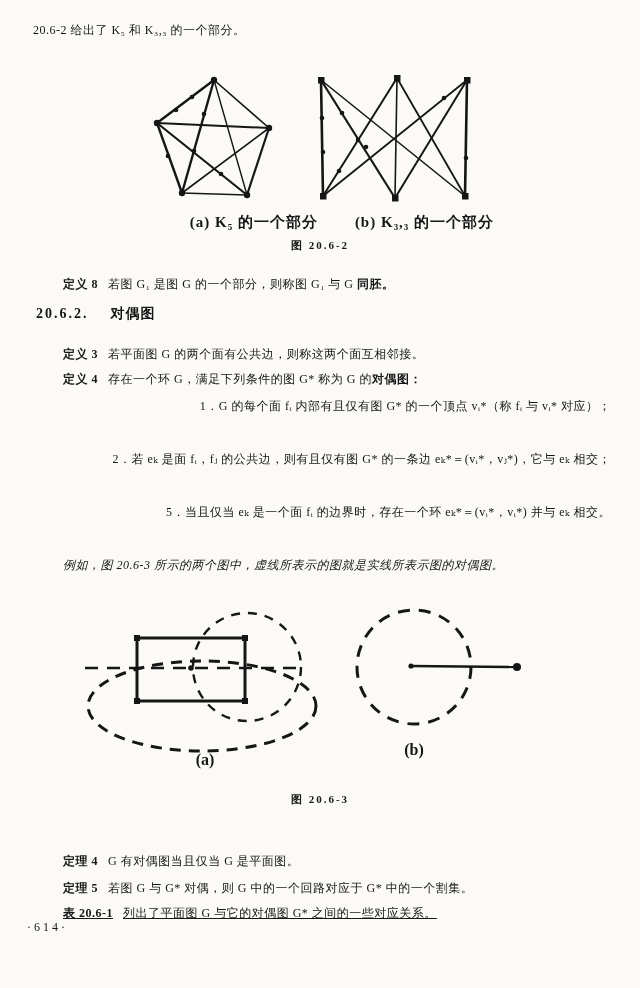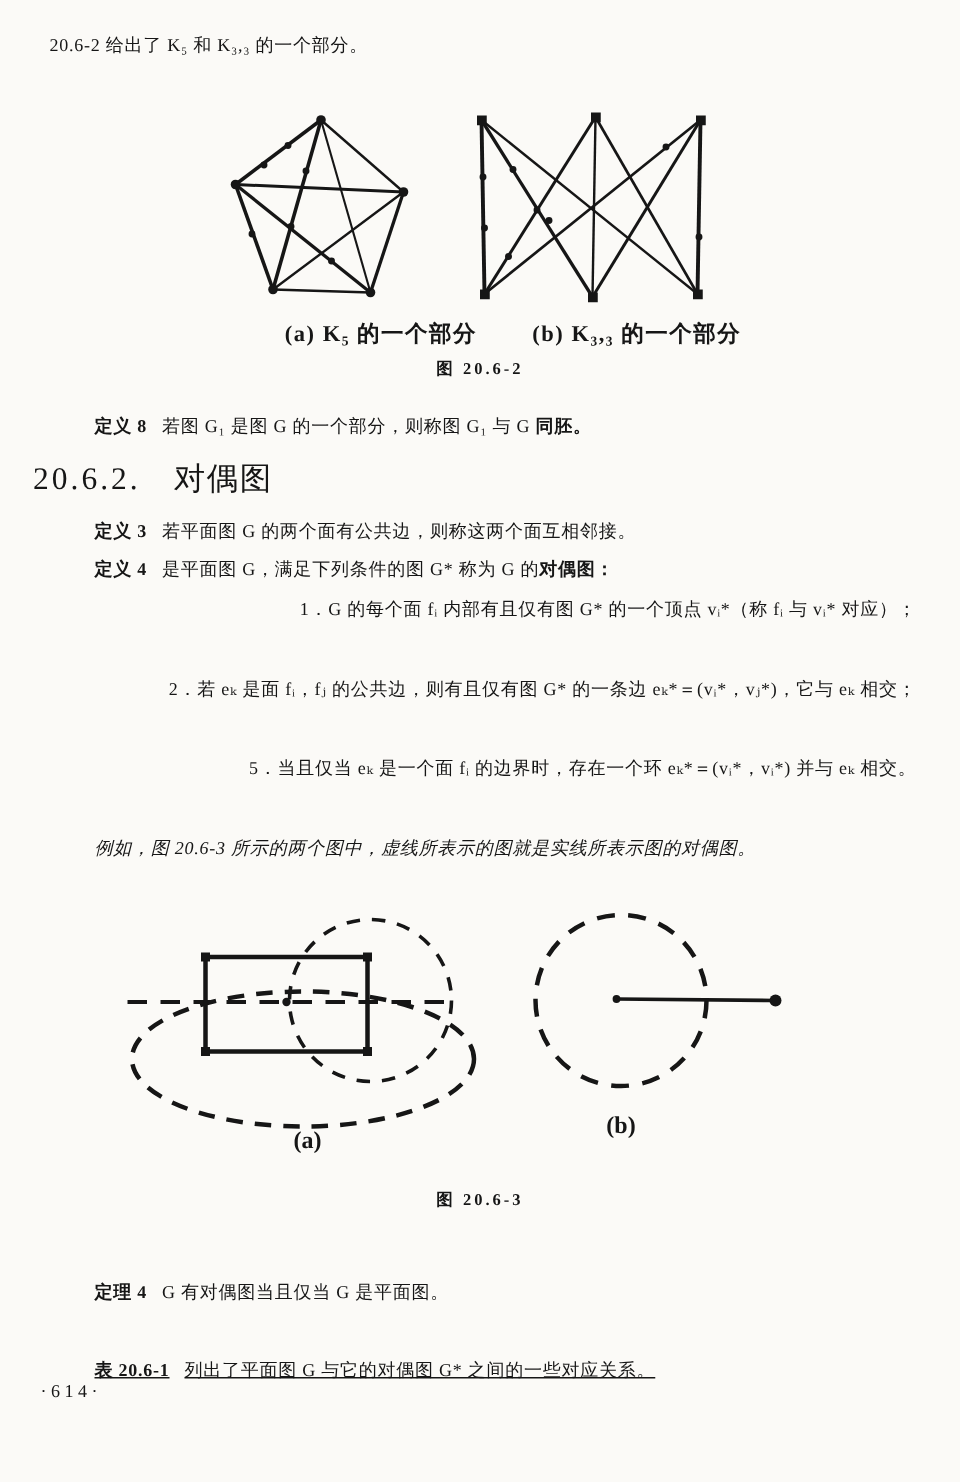--- a/index.html
+++ b/index.html
@@ -17,22 +17,22 @@
     left:33px;width:578px;
     font-size:12px;line-height:25px;
     margin:0;
     letter-spacing:0.5px;
   }
   .indent{text-indent:30px;}
   .indent3{text-indent:34px;text-align:right;}
   b.lbl{font-weight:bold;margin-right:10px;}
   b.emph{font-weight:bold;}
   .section-heading{
-    position:absolute;left:22px;top:305px;
-    font-size:21px;font-weight:normal;margin:0;
+    position:absolute;left:36px;top:305px;
+    font-size:14px;font-weight:bold;margin:0;
     letter-spacing:1px;
   }
   .section-heading .num{margin-right:22px;letter-spacing:2px;}
   .fig-row{
     position:absolute;left:148px;top:72px;
     display:flex;gap:36px;align-items:flex-start;
   }
   .fig-caption{
     position:absolute;
     font-size:15px;font-weight:bold;
@@ -134,21 +134,21 @@
 
   <h2 class="section-heading">
     <span class="num">20.6.2.</span><span>对偶图</span>
   </h2>
 
   <p class="tblock indent" style="top:342px;">
     <b class="lbl">定义 3</b><span>若平面图 G 的两个面有公共边，则称这两个面互相邻接。</span>
   </p>
 
   <p class="tblock indent" style="top:367px;">
-    <b class="lbl">定义 4</b><span>是平面图 G，满足下列条件的图 G* 称为 G 的</span><b class="emph">对偶图：</b>
+    <b class="lbl">定义 4</b><span>存在一个环 G，满足下列条件的图 G* 称为 G 的</span><b class="emph">对偶图：</b>
   </p>
 
   <p class="tblock indent3" style="top:394px;">1．G 的每个面 fᵢ 内部有且仅有图 G* 的一个顶点 vᵢ*（称 fᵢ 与 vᵢ* 对应）；</p>
   <p class="tblock indent3" style="top:447px;">2．若 eₖ 是面 fᵢ，fⱼ 的公共边，则有且仅有图 G* 的一条边 eₖ*＝(vᵢ*，vⱼ*)，它与 eₖ 相交；</p>
   <p class="tblock indent3" style="top:500px;">5．当且仅当 eₖ 是一个面 fᵢ 的边界时，存在一个环 eₖ*＝(vᵢ*，vᵢ*) 并与 eₖ 相交。</p>
 
   <p class="tblock indent" style="top:553px;font-style:italic;">例如，图 20.6-3 所示的两个图中，虚线所表示的图就是实线所表示图的对偶图。</p>
 
   <svg width="560" height="175" viewBox="0 0 560 175" style="position:absolute;left:40px;top:602px;">
 
@@ -172,20 +172,23 @@
     <text x="374" y="153" font-size="16" font-weight="bold" text-anchor="middle" fill="#161616">(b)</text>
   </svg>
 
   <div class="fig-title fig-title-3">图  20.6-3</div>
 
 
   <p class="tblock indent" style="top:849px;">
     <b class="lbl">定理 4</b><span>G 有对偶图当且仅当 G 是平面图。</span>
   </p>
 
+  <p class="tblock indent" style="top:876px;">
+    <b class="lbl">定理 5</b><span>若图 G 与 G* 对偶，则 G 中的一个回路对应于 G* 中的一个割集。</span>
+  </p>
 
   <p class="tblock indent" style="top:901px;text-decoration:underline;">
     <b class="lbl">表 20.6-1</b><span>列出了平面图 G 与它的对偶图 G* 之间的一些对应关系。</span>
   </p>
 
   <div class="pagenum">·614·</div>
 
 </div>
 
 </body></html>

